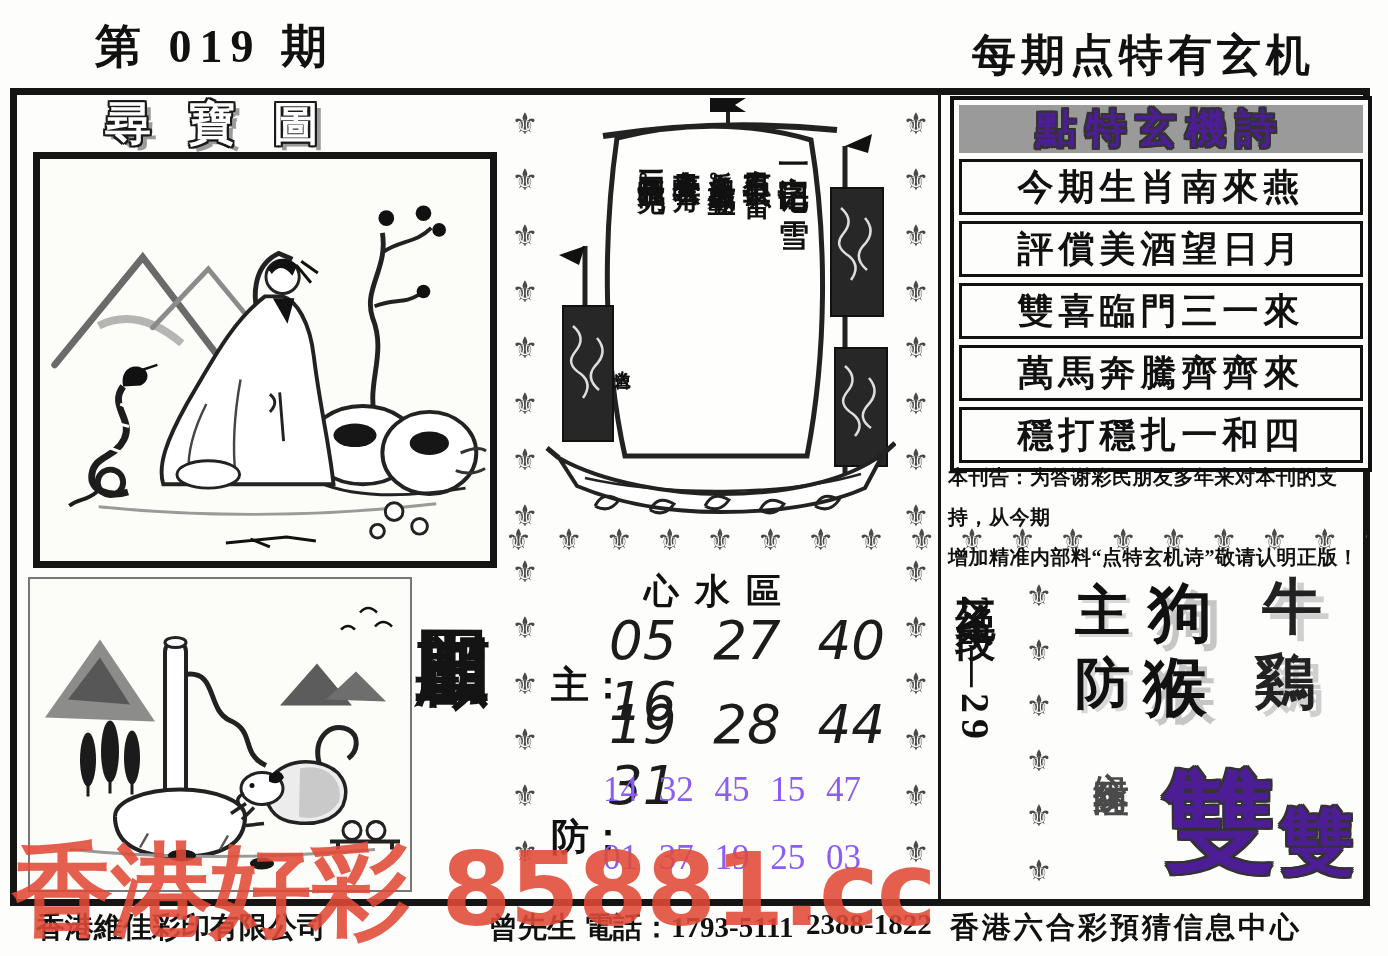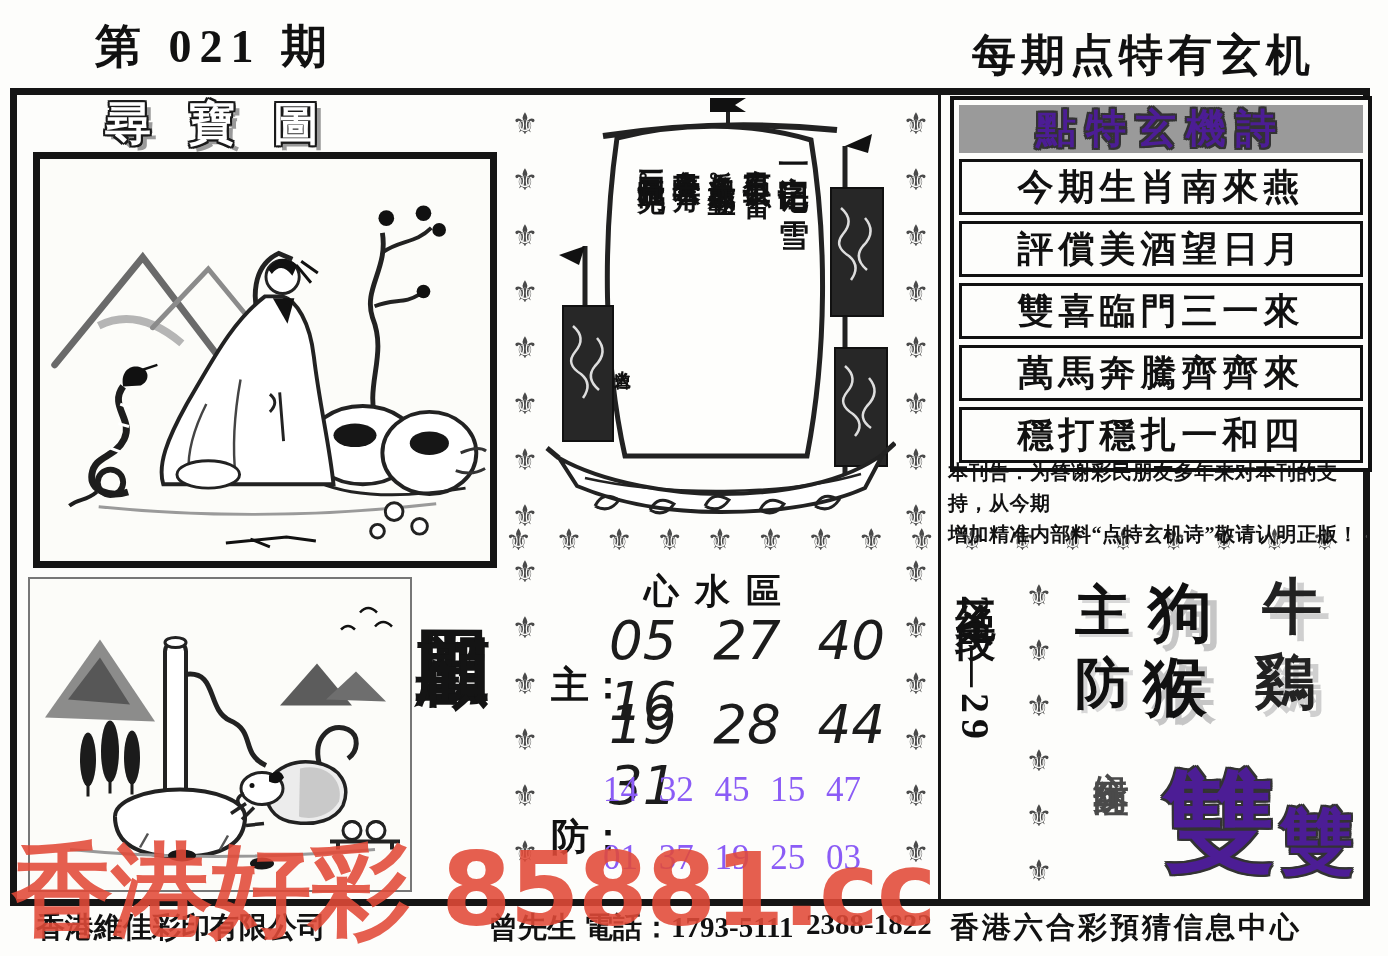--- a/index.html
+++ b/index.html
@@ -26,42 +26,42 @@
   .review{font-size:74px;font-weight:bold;line-height:80px;color:#141414;
           font-family:"DejaVu Sans","Liberation Sans",sans-serif;}
   .verse{line-height:1.08;}
   .verse div{margin:0 5px;font-weight:bold;font-size:28px;letter-spacing:3px;}
   .verse .v-first{font-size:31px;}
   .poem-box{border:4px solid #111;padding:5px;background:#fdfdfb;}
   .poem-title-bar{height:48px;line-height:48px;text-align:center;}
   .poem-title{font-size:40px;letter-spacing:10px;}
   .poem-row{margin-top:6px;border:3px solid #111;height:50px;line-height:50px;
             text-align:center;font-size:36px;font-weight:bold;letter-spacing:5px;}
-  .notice{font-size:20px;font-weight:bold;line-height:31px;letter-spacing:0.5px;}
+  .notice{font-size:20px;font-weight:bold;line-height:40px;letter-spacing:0.5px;}
   .xs-title{font-size:35px;font-weight:bold;letter-spacing:16px;}
   .xs-label{font-size:38px;font-weight:bold;}
   .xs-num-lg{font-size:53px;word-spacing:20px;font-family:"DejaVu Sans","Liberation Sans",sans-serif;color:#1c1c1c;font-style:italic;}
   .xs-num-sm{font-size:35px;word-spacing:12px;font-family:Liberation Serif, serif;color:#8b5cf6;}
   .juesha{font-size:40px;font-weight:bold;letter-spacing:6px;}
   .zodiac-main{font-size:55px;font-weight:bold;text-shadow:4px 3px 0 #d8d8d8;}
   .zodiac-animal{font-size:64px;font-weight:bold;text-shadow:9px 7px 0 #c6c6c6;}
   .zodiac-animal2{font-size:60px;font-weight:bold;color:#222;text-shadow:8px 6px 0 #cfcfcf;}
   .color-tip{font-size:35px;font-weight:bold;color:#4a4a4a;letter-spacing:4px;}
   .shuang-big{font-size:112px;}
   .shuang-small{font-size:74px;}
   .watermark{font-size:101px;font-weight:bold;letter-spacing:-2px;
              font-family:"DejaVu Sans","Liberation Sans",sans-serif;z-index:40;}
   .footer-txt{font-size:29px;font-weight:bold;white-space:nowrap;}
 </style>
 </head>
 <body>
 
 <div class="page">
 
-  <div class="abs issue" style="left:95px;top:16px;">第 021 期</div>
+  <div class="abs issue" style="left:95px;top:16px;">第 019 期</div>
   <div class="abs slogan" style="left:972px;top:26px;">每期点特有玄机</div>
 
   <div class="frame">
 
     <div class="abs map-title outline" style="left:88px;top:-2px;">尋寶圖</div>
 
     <div class="abs img-box1" style="left:16px;top:57px;width:450px;height:402px;">
       <svg width="450" height="402" viewBox="0 0 460 410">
         <path d="M15,210 L105,100 L185,205" fill="none" stroke="#6a6a6a" stroke-width="7" stroke-linecap="round"></path>
         <path d="M60,170 Q100,150 145,188" fill="none" stroke="#b5b5b5" stroke-width="8"></path>

